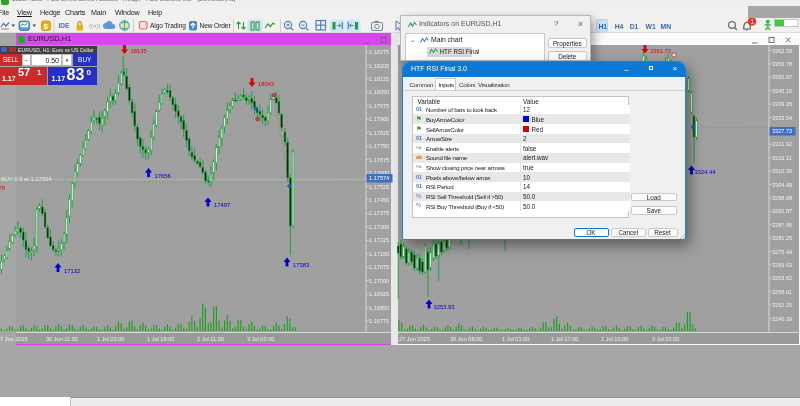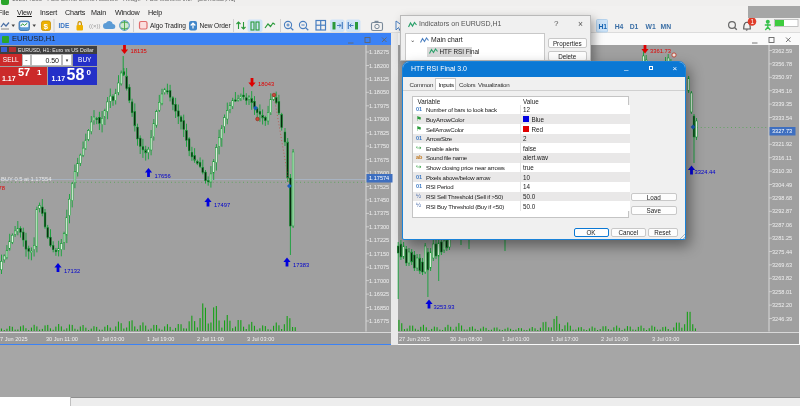--- a/index.html
+++ b/index.html
@@ -8,21 +8,21 @@
 <body>
 
 <div class="abs" style="left:0;top:0;width:800px;height:6px;background:#f0efee;overflow:hidden;">
  <div class="abs" style="left:1px;top:-3px;width:8px;height:8px;background:#2aa52a;border-radius:2px;"></div>
  <div class="abs" style="left:12px;top:-4px;font-size:6px;color:#666;">102377230 - FBS-Demo Demo Account - Hedge - FBS Markets Inc. - [EURUSD,H1]</div>
 </div>
 
 <div class="abs" style="left:0;top:6px;width:748px;height:12px;background:#f2f1f0;font-size:7.2px;color:#1a1a1a;letter-spacing:-0.15px;">
  <span class="abs" style="left:-2px;top:2px;">File</span>
  <span class="abs" style="left:17px;top:2px;text-decoration:underline;">View</span>
- <span class="abs" style="left:40px;top:2px;">Insert</span>
+ <span class="abs" style="left:40px;top:2px;">Hedge</span>
  <span class="abs" style="left:65px;top:2px;">Charts</span>
  <span class="abs" style="left:91px;top:2px;">Main</span>
  <span class="abs" style="left:115px;top:2px;">Window</span>
  <span class="abs" style="left:148px;top:2px;">Help</span>
 </div>
 
 <div class="abs" style="left:0;top:18px;width:800px;height:15px;background:#f2f1f0;border-bottom:1px solid #dcdcdc;">
  <svg class="abs" style="left:0;top:0;" width="800" height="15">
   <polyline points="1,9 3.5,5.5 6,8 9,4.5" stroke="#4a6fa5" stroke-width="1.2" fill="none"></polyline>
   <line x1="1" y1="11" x2="9" y2="11" stroke="#888" stroke-width="1"></line>
@@ -91,21 +91,21 @@
   <text x="750.6" y="6.3" font-size="6.5" fill="#fff">1</text>
   <circle cx="767.8" cy="3.8" r="2" fill="#35c04a"></circle>
   <path d="M 767.8 5.5 v 3 m -3 -1.5 h 6 m -5.5 5 l 2.5 -3 l 2.5 3" stroke="#35c04a" stroke-width="1.3" fill="none"></path>
   <rect x="774.5" y="1.5" width="23.5" height="7" fill="#fff" stroke="#b5b5b5" stroke-width="0.8"></rect>
   <rect x="775" y="2" width="9" height="6" fill="#3ecc3e"></rect>
  </svg>
 </div>
 
 <div class="abs" style="left:0;top:33px;width:800px;height:364px;background:#a6a6a6;"></div>
 
-<div class="abs" style="left:0;top:33px;width:392px;height:312px;background:#3b82f6;">
+<div class="abs" style="left:16px;top:33px;width:392px;height:312px;background:#d946ef;">
  <div class="abs" style="left:2px;top:3px;width:7px;height:7px;background:#2aa52a;border-radius:1px;"></div>
  <div class="abs" style="left:12px;top:1px;font-size:7.5px;color:#222;">EURUSD,H1</div>
  <svg class="abs" style="left:344px;top:3px;" width="46" height="8">
    <line x1="4" y1="7" x2="9.5" y2="7" stroke="#666" stroke-width="0.9"></line>
    <rect x="21" y="1.5" width="5" height="5" fill="none" stroke="#666" stroke-width="0.9"></rect>
    <path d="M 38 1.5 l 4.5 4.5 m 0 -4.5 l -4.5 4.5" stroke="#666" stroke-width="0.9"></path>
  </svg>
  <div class="abs" style="left:0;top:12px;width:391px;height:299px;background:#a0a0a0;"></div>
  <div class="abs" style="left:0;top:299px;width:391px;height:12px;background:#9a9a9a;border-top:1px solid #d8d8d8;"></div>
 </div>
@@ -133,21 +133,21 @@
 <div class="abs" style="left:31px;top:54px;width:31px;height:12px;background:#fff;border:1px solid #bbb;font-size:7px;text-align:right;line-height:11px;color:#111;padding-right:2px;">0.50</div>
 <div class="abs" style="left:62px;top:54px;width:10px;height:12px;background:#fff;border:1px solid #bbb;font-size:5px;text-align:center;line-height:11px;color:#333;">▾</div>
 <div class="abs" style="left:72.5px;top:54px;width:24.5px;height:12px;background:#2430c8;color:#fff;font-size:6.5px;text-align:center;line-height:12px;">BUY</div>
 <div class="abs" style="left:0px;top:66.5px;width:46.5px;height:18px;background:#cb2a2a;color:#fff;">
   <span class="abs" style="left:2px;top:8px;font-size:7px;font-weight:bold;">1.17</span>
   <span class="abs" style="left:18px;top:-1px;font-size:11px;font-weight:bold;">57</span>
   <span class="abs" style="left:37px;top:1px;font-size:8px;font-weight:bold;">1</span>
 </div>
 <div class="abs" style="left:47.5px;top:66.5px;width:49.5px;height:18px;background:#2430c8;color:#fff;">
   <span class="abs" style="left:4px;top:8px;font-size:7px;font-weight:bold;">1.17</span>
-  <span class="abs" style="left:19px;top:-1px;font-size:16px;font-weight:bold;">58</span>
+  <span class="abs" style="left:19px;top:-1px;font-size:16px;font-weight:bold;">83</span>
   <span class="abs" style="left:39px;top:1px;font-size:8px;font-weight:bold;">0</span>
 </div>
 
 <svg class="abs" style="left:0;top:0;" width="800" height="406">
     <defs>
       <clipPath id="clipL">
         <rect x="0" y="45" width="366" height="287"></rect>
       </clipPath>
       <clipPath id="clipR">
         <rect x="397" y="45" width="372" height="287"></rect>

